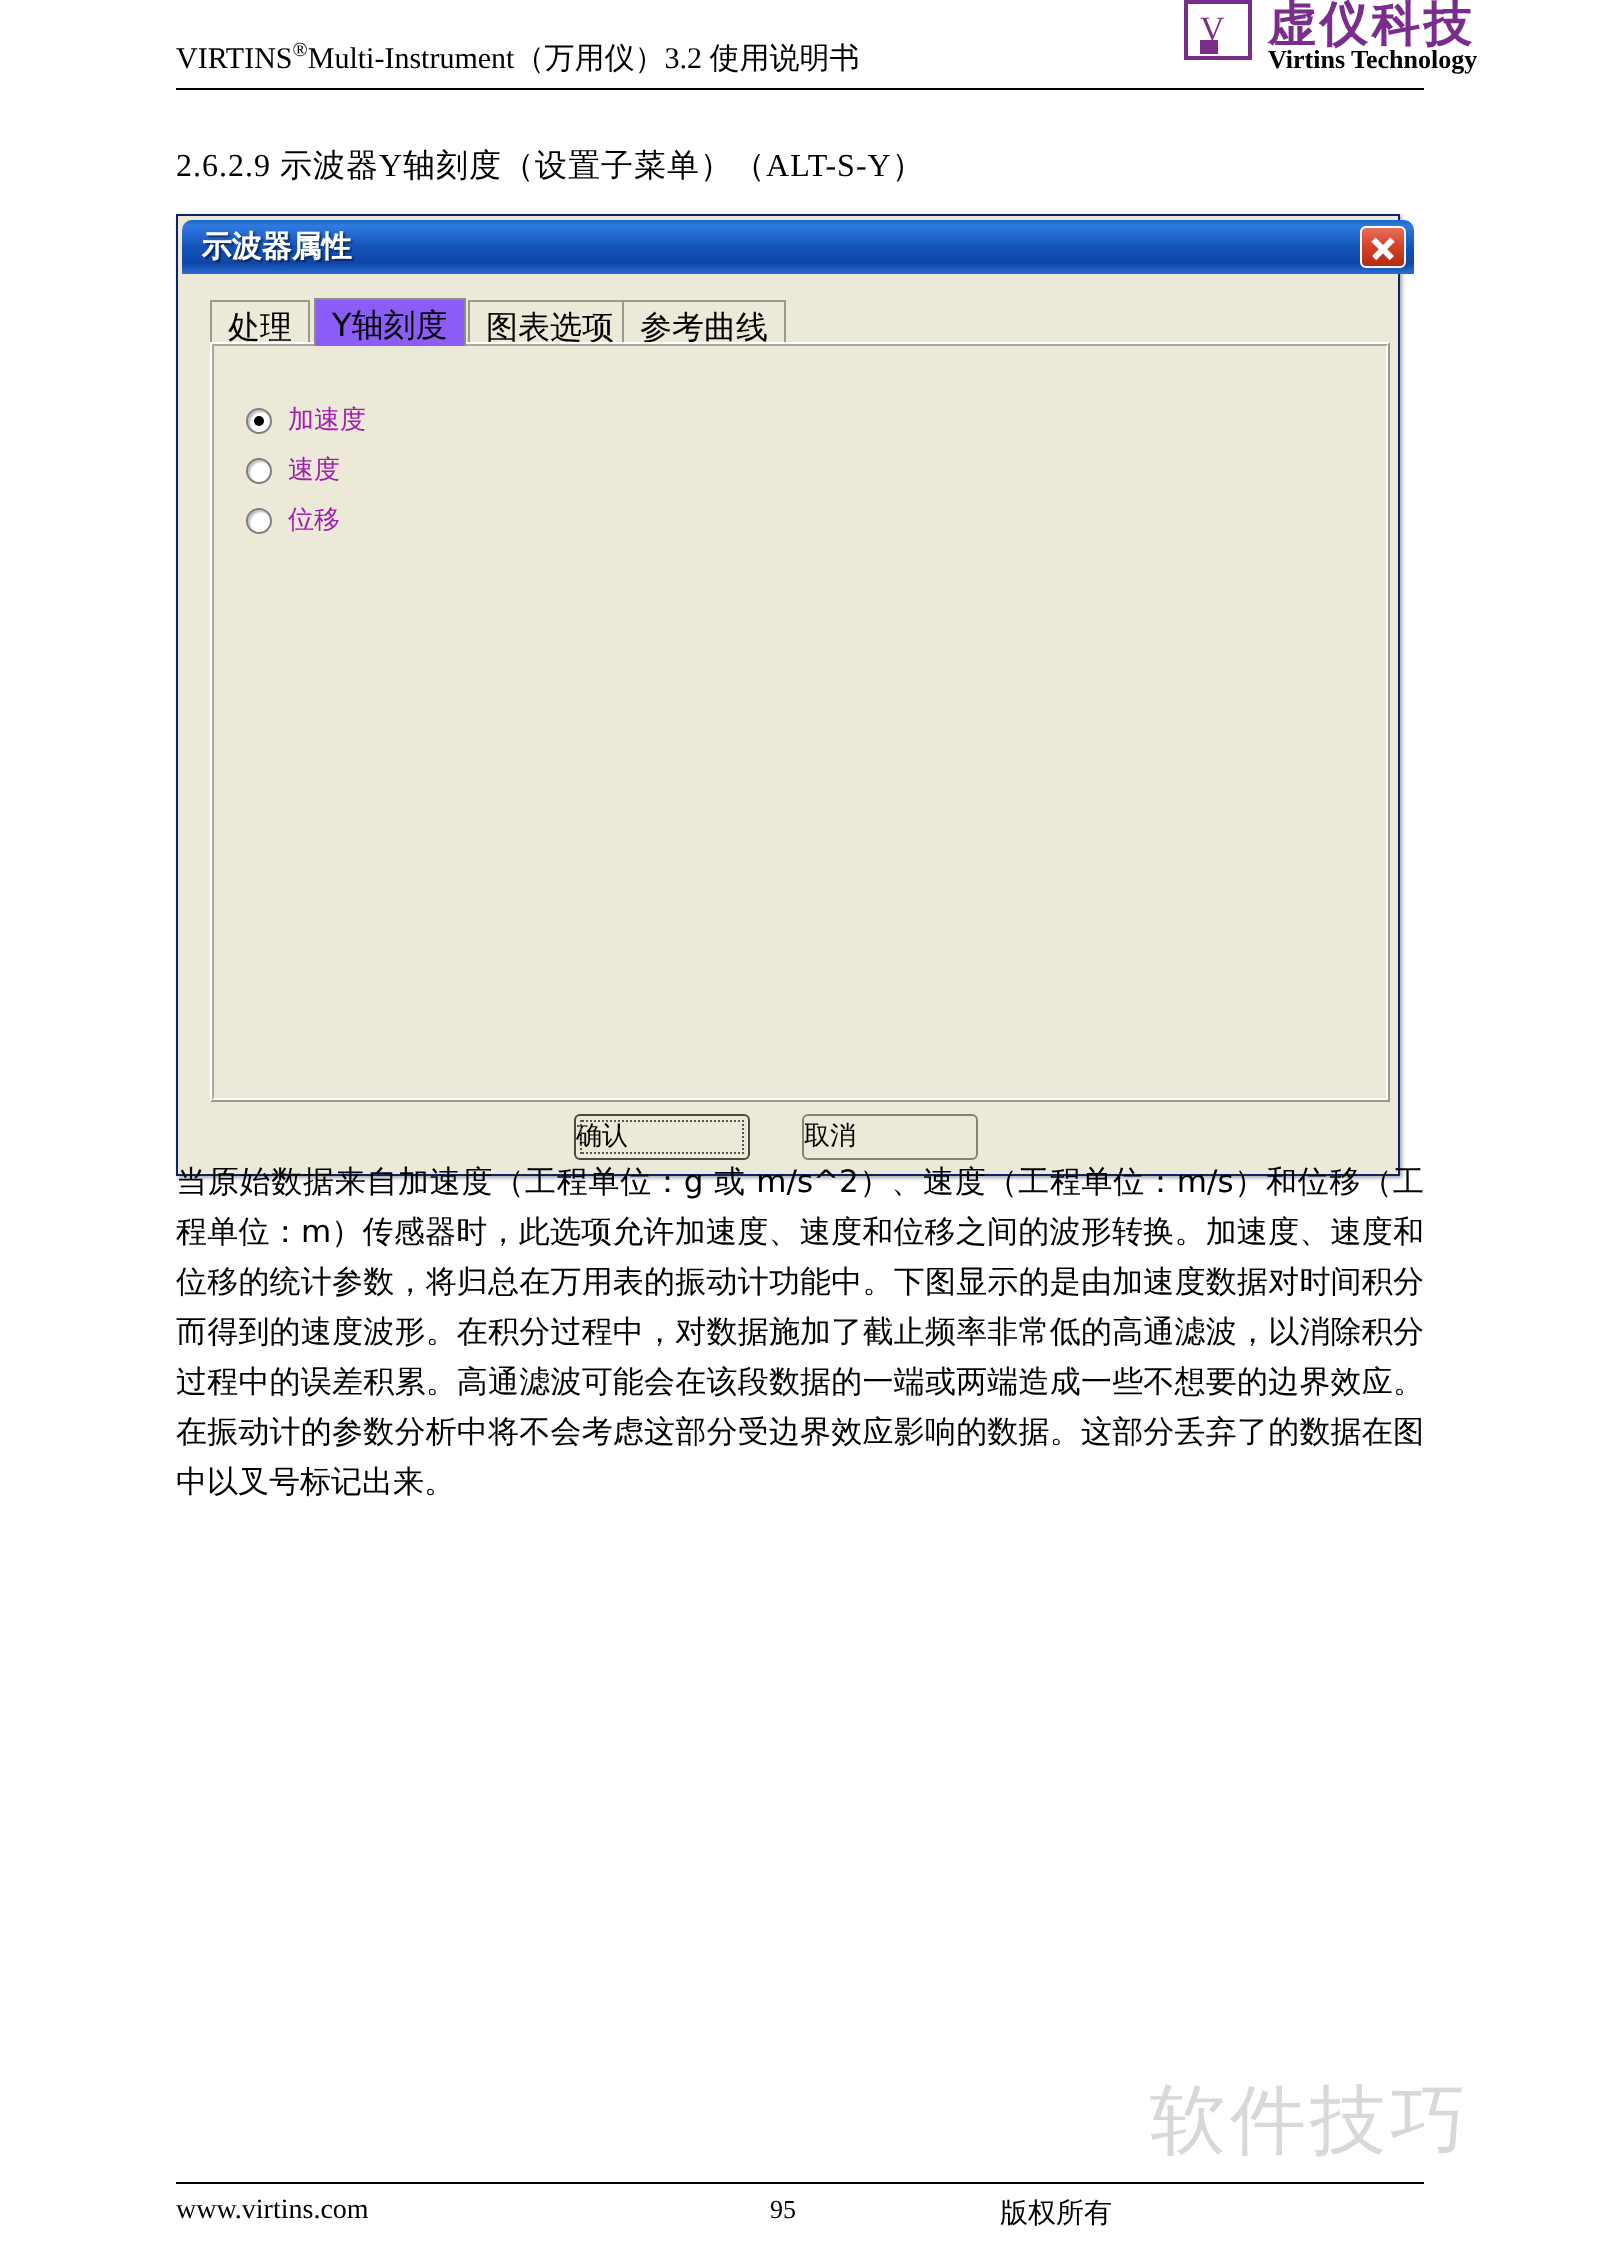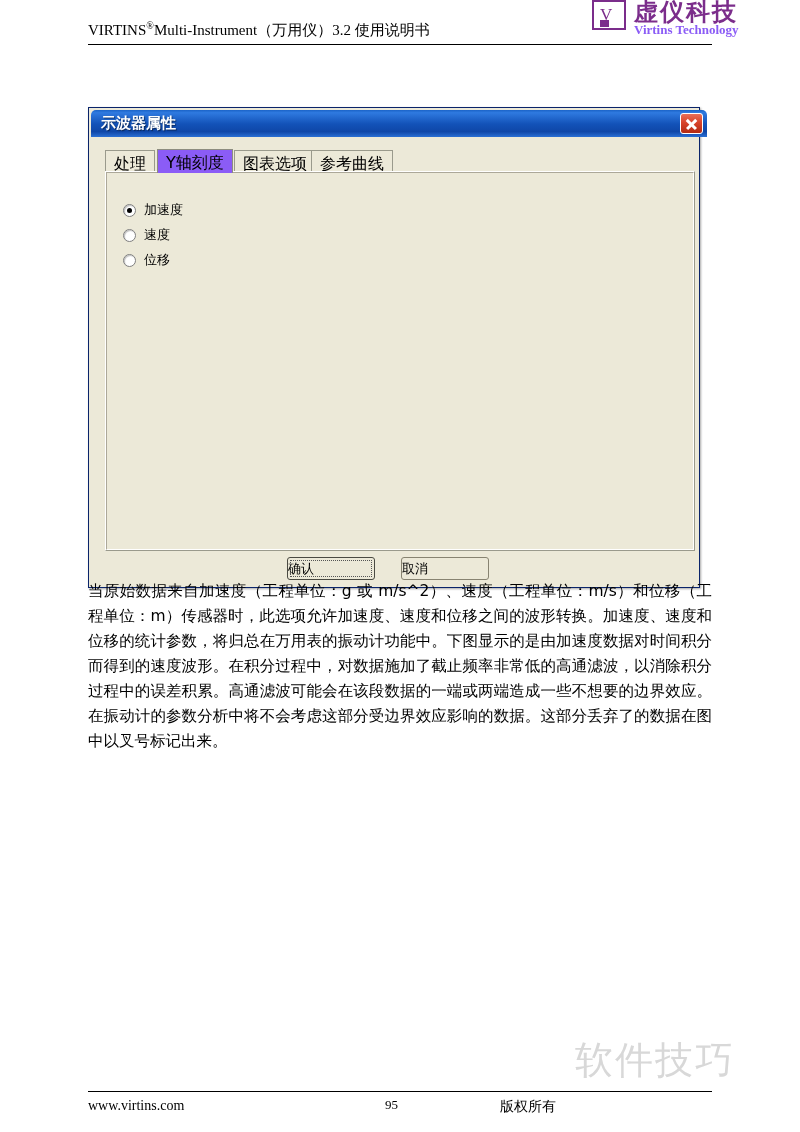--- a/index.html
+++ b/index.html
@@ -93,21 +93,21 @@
     color: #7b2d8b;
     font-weight: bold;
     letter-spacing: 2px;
   }
   .logo-en {
     position: absolute;
     left: 42px;
     top: 22px;
     font-size: 13px;
     font-family: "Liberation Serif", serif;
-    color: #8b5cf6;
+    color: #000000;
     font-weight: bold;
   }
 
   
   .section-heading {
     position: absolute;
     left: 88px;
     top: 73px;
     font-size: 16px;
     font-family: "Liberation Serif", serif;
@@ -252,21 +252,21 @@
     top: 3px;
     width: 5px;
     height: 5px;
     border-radius: 50%;
     background: #000000;
   }
   .radio-label {
     margin-left: 8px;
     font-size: 13px;
     font-family: "DejaVu Sans", sans-serif;
-    color: #000000;
+    color: #a21caf;
     white-space: nowrap;
   }
 
   
   .dlg-button {
     position: absolute;
     top: 449px;
     width: 88px;
     height: 23px;
     background: #ece9d8;
@@ -363,20 +363,21 @@
     <div class="logo-block">
       <div class="logo-box">
         <span class="inner-v">V</span>
         <span class="inner-sq"></span>
       </div>
       <div class="logo-cn">虚仪科技</div>
       <div class="logo-en">Virtins Technology</div>
     </div>
   </div>
 
+  <div class="section-heading">2.6.2.9 示波器Y轴刻度（设置子菜单）（ALT-S-Y）</div>
 
   <div class="dialog">
 
     <div class="titlebar">
       <div class="titlebar-text">示波器属性</div>
       <div class="close-btn"></div>
     </div>
 
     <div class="tabs">
       <div class="tab" style="left:0px;">处理</div>

